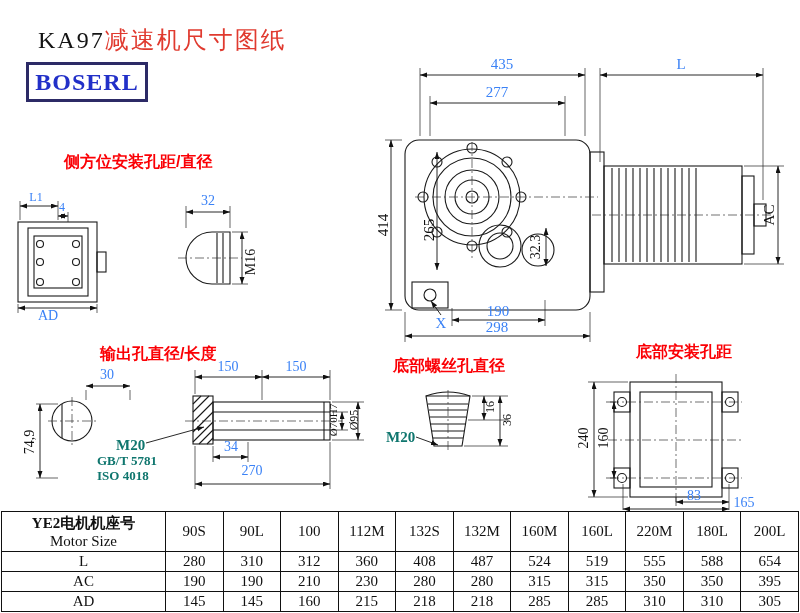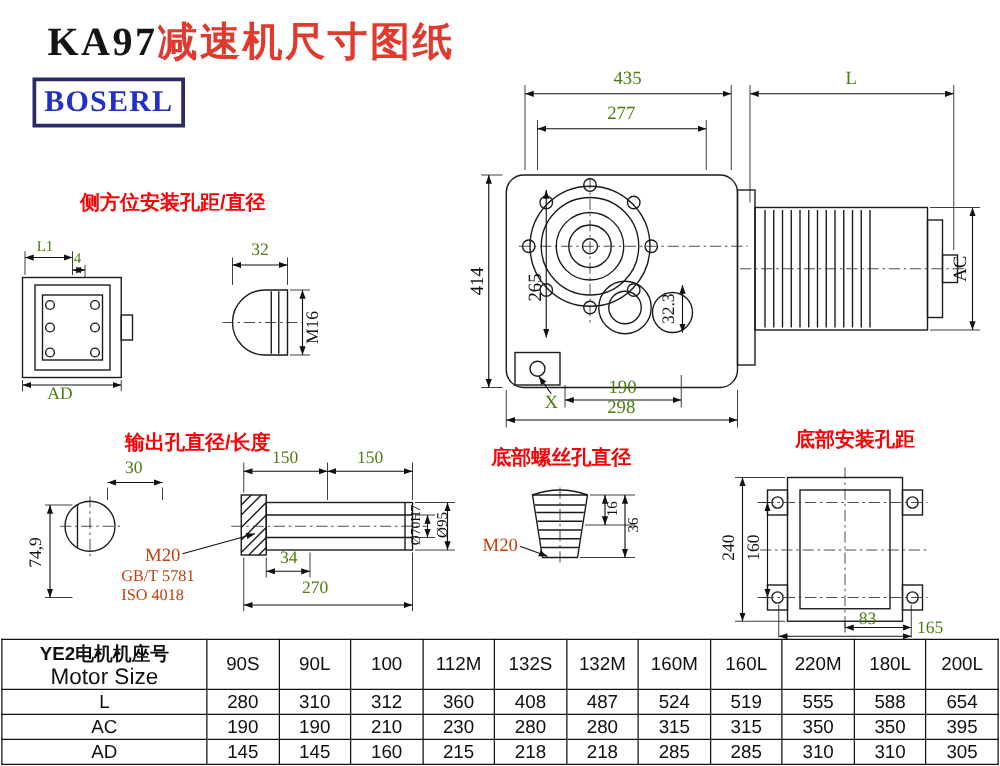--- a/index.html
+++ b/index.html
@@ -1,47 +1,47 @@
 <!DOCTYPE html>
 <html><head>
 <meta charset="utf-8">
 <style>
   * { margin:0; padding:0; box-sizing:border-box; }
   html,body { background:#fff; }
   body { width:800px; height:613px; font-family:"Liberation Sans",sans-serif; position:relative; overflow:hidden; }
   .stage { position:absolute; left:0; top:0; width:800px; height:613px; background:#fff; }
   svg.art { position:absolute; left:0; top:0; }
 
-  .title { position:absolute; left:38px; top:12px; font-size:32px; font-weight:bold;
+  .title { position:absolute; left:38px; top:24px; font-size:24px; font-weight:normal;
            font-family:"Liberation Serif",serif; letter-spacing:2px; white-space:nowrap; }
   .title .model { color:#141414; }
   .title .rest  { color:#e03a2f; }
 
   .logo { position:absolute; left:26px; top:62px; width:122px; height:40px; border:3px solid #2c2a66;
           display:flex; align-items:center; justify-content:center; background:#fff; }
   .logo span { color:#2230c8; font-family:"Liberation Serif",serif; font-weight:bold; font-size:24px; letter-spacing:1px; }
 
   .sec { position:absolute; color:#fb0005; font-weight:bold; font-size:16px; white-space:nowrap;
          font-family:"Liberation Sans",sans-serif; }
 
   .dim  { position:absolute; transform:translate(-50%,-50%); font-family:"Liberation Serif",serif;
-          font-size:14px; color:#4d7c0f; white-space:nowrap; }
+          font-size:14px; color:#3b82f6; white-space:nowrap; }
   .vdim { position:absolute; transform:translate(-50%,-50%) rotate(-90deg); font-family:"Liberation Serif",serif;
           font-size:14px; color:#111; white-space:nowrap; }
-  .lbl  { position:absolute; font-family:"Liberation Serif",serif; font-size:13px; color:#c2410c; white-space:nowrap; }
+  .lbl  { position:absolute; font-family:"Liberation Serif",serif; font-size:13px; color:#0f766e; white-space:nowrap;font-weight:bold; }
   .s11 { font-size:11px; } .s12 { font-size:12px; } .s15 { font-size:15px; }
 
   table.motor { position:absolute; left:1px; top:511px; width:798px; border-collapse:collapse;
-                table-layout:fixed; font-family:Liberation Sans, sans-serif; font-size:15px; color:#111; }
+                table-layout:fixed; font-family:Liberation Serif, serif; font-size:15px; color:#111; }
   .motor th, .motor td { border:1px solid #111; text-align:center; vertical-align:middle;
                          padding:0; font-weight:normal; }
   .motor tr { height:20px; }
   .motor tr.header-row { height:40px; }
   .motor .h1 { font-weight:bold; font-size:15px; line-height:19px; }
-  .motor .h2 { font-size:18px; line-height:17px; }
+  .motor .h2 { font-size:15px; line-height:17px; }
 </style>
 </head>
 <body>
 
 <div class="stage">
 
   <svg class="art" width="800" height="613" viewBox="0 0 800 613">
     <defs>
       <marker id="arr" markerWidth="8" markerHeight="6" refX="7" refY="2.5" orient="auto-start-reverse" markerUnits="userSpaceOnUse">
         <path d="M0,0 L7,2.5 L0,5 Z" fill="#111"></path>

